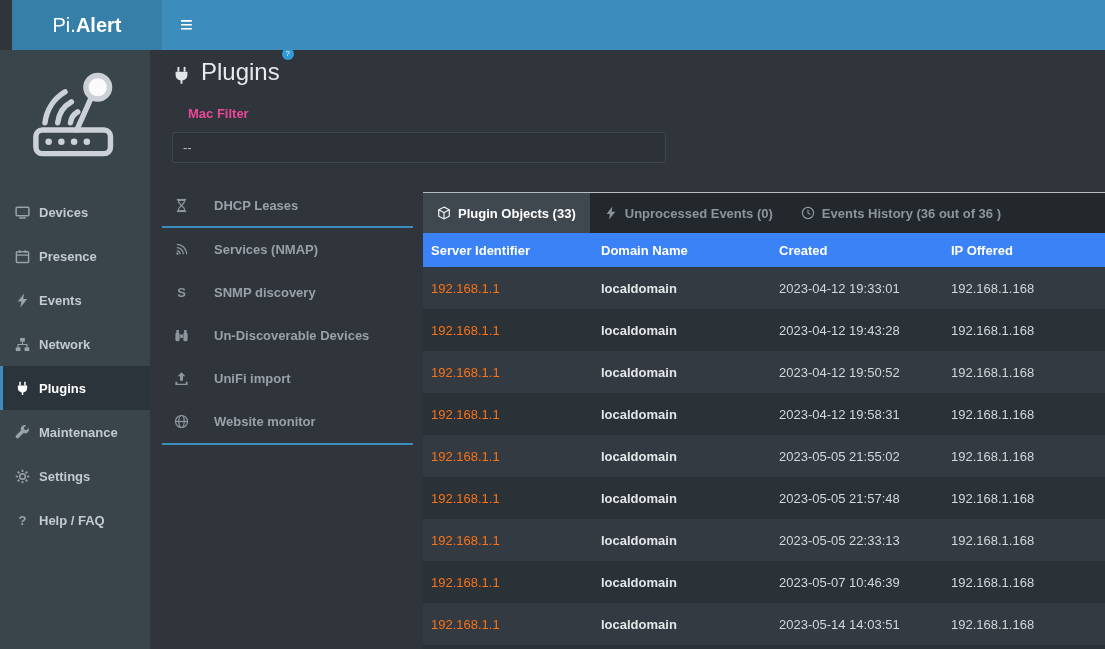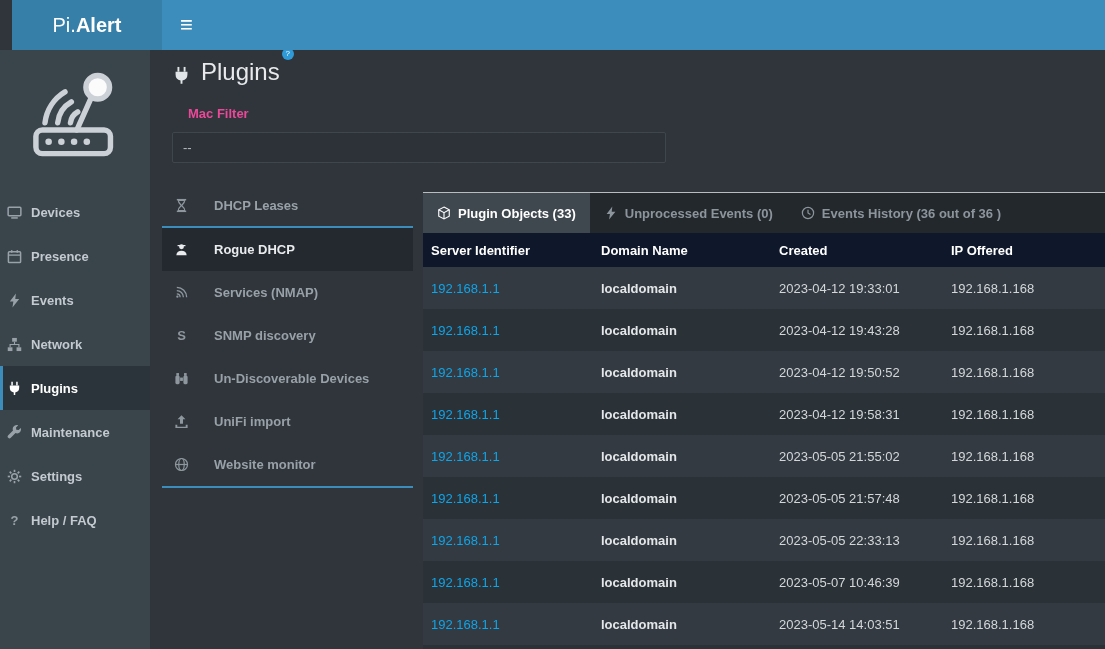--- a/index.html
+++ b/index.html
@@ -11,21 +11,21 @@
   .brand { width: 150px; height: 50px; background: #367fa9; color: #fff; font-size: 20px;
            display: flex; align-items: center; justify-content: center; cursor: pointer; }
   .brand b { font-weight: 700; }
   .topbar-main { flex: 1; background: #3c8dbc; display: flex; align-items: center; }
   .hamburger { color: #fff; font-size: 22px; font-weight: 700; padding: 0 18px; height: 50px;
                display: flex; align-items: center; cursor: pointer; }
 
   
   .sidebar { position: absolute; top: 50px; left: 0; width: 150px; height: 599px; background: #3a444b; }
   .logo-wrap { height: 140px; display: flex; align-items: center; justify-content: center; }
-  .nav-item { height: 44px; display: flex; align-items: center; gap: 9px; padding-left: 4px;
+  .nav-item { height: 44px; display: flex; align-items: center; gap: 9px; padding-left: 12px;
               color: #c3cad0; font-size: 13px; font-weight: 700; cursor: pointer;
               border-left: 3px solid transparent; }
   .nav-item .icon { color: #99a2a9; }
   .nav-item.active { background: #2b343a; border-left-color: #3c8dbc; color: #fff; }
   .nav-item.active .icon { color: #fff; }
 
   .icon { display: inline-flex; width: 15px; height: 15px; align-items: center; justify-content: center; flex: none; }
   .icon svg { width: 100%; height: 100%; }
   .text-icon { font-size: 13px; font-weight: 700; line-height: 15px; }
 
@@ -55,27 +55,27 @@
 
   
   .right-pane { position: absolute; left: 273px; top: 142px; right: 0; bottom: 0; }
   .tabs { height: 41px; background: #23282d; border-top: 1px solid #b9bdc0; display: flex; }
   .tab { display: flex; align-items: center; gap: 7px; padding: 0 14px; font-size: 13px; font-weight: 700;
          color: #8d959c; cursor: pointer; }
   .tab .icon { width: 14px; height: 14px; }
   .tab.active { background: #40484f; color: #fff; }
 
   table { border-collapse: collapse; width: 100%; table-layout: fixed; }
-  thead th { height: 34px; background: #0f172a; color: #fff; font-size: 13px; text-align: left;
+  thead th { height: 34px; background: #3b82f6; color: #fff; font-size: 13px; text-align: left;
              padding-left: 8px; font-weight: 700; }
   tbody td { height: 42px; font-size: 13px; color: #d3d7da; padding-left: 8px; }
   tbody tr:nth-child(odd) { background: #333a41; }
   tbody tr:nth-child(even) { background: #2a3137; }
   td.domain { font-weight: 700; color: #e4e7e9; }
-  a.server-link { color: #0ea5e9; text-decoration: none; cursor: pointer; }
+  a.server-link { color: #f97316; text-decoration: none; cursor: pointer; }
   .partial-row { height: 6px; background: #2a3137; }
 </style>
 </head>
 <body>
 
 <div class="topbar">
   <div class="brand">
     <span>Pi.</span>
       <b>Alert</b>
   </div>
@@ -215,30 +215,20 @@
       <span class="icon">
         <svg viewBox="0 0 16 16">
             <g fill="currentColor">
               <rect x="3" y="1" width="10" height="1.5"></rect>
               <rect x="3" y="13.5" width="10" height="1.5"></rect>
             </g>
             <path d="M4.5 2.5h7c0 2.6-1.7 3.9-3.5 5.5C9.8 9.6 11.5 10.9 11.5 13.5h-7c0-2.6 1.7-3.9 3.5-5.5C6.2 6.4 4.5 5.1 4.5 2.5z" fill="none" stroke="currentColor" stroke-width="1.3"></path>
           </svg>
       </span>
       <span>DHCP Leases</span>
-    </div>
-    <div class="plugin-item selected">
-      <span class="icon">
-        <svg viewBox="0 0 16 16" fill="currentColor">
-            <circle cx="8" cy="5" r="2.6"></circle>
-            <rect x="3.8" y="3.2" width="8.4" height="1.3"></rect>
-            <path d="M2.5 14c.3-3.2 2.6-4.6 5.5-4.6s5.2 1.4 5.5 4.6z"></path>
-          </svg>
-      </span>
-      <span>Rogue DHCP</span>
     </div>
     <div class="plugin-item">
       <span class="icon">
         <svg viewBox="0 0 16 16" fill="none" stroke="currentColor" stroke-width="1.4">
             <path d="M3 9.5A3.5 3.5 0 0 1 6.5 13"></path>
             <path d="M3 6A7 7 0 0 1 10 13"></path>
             <path d="M3 2.5A10.5 10.5 0 0 1 13.5 13"></path>
             <circle cx="3.6" cy="12.4" r="1.2" fill="currentColor" stroke="none"></circle>
           </svg>
       </span>

